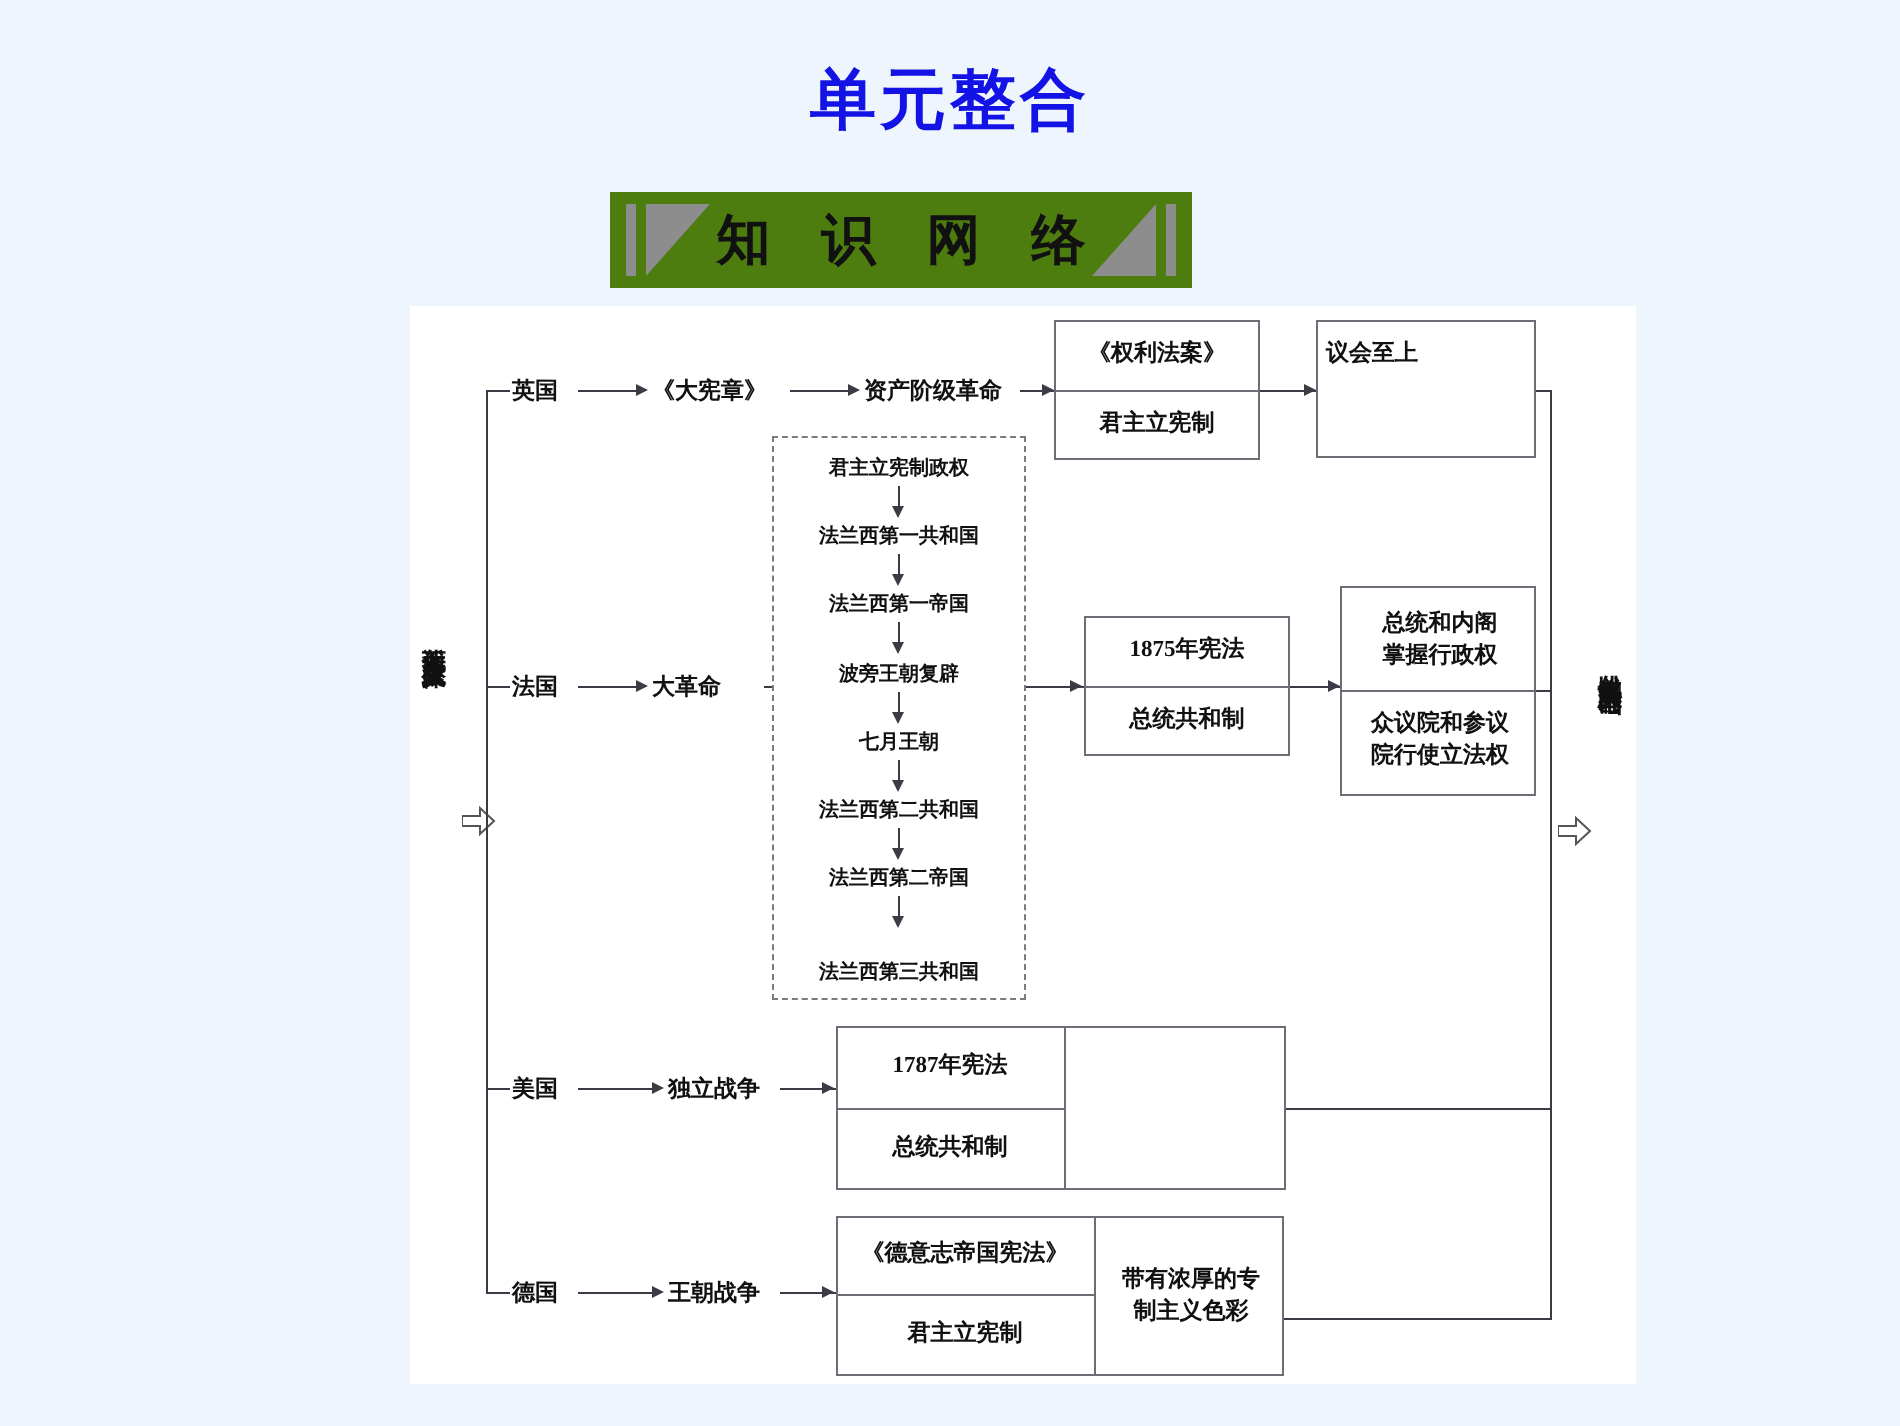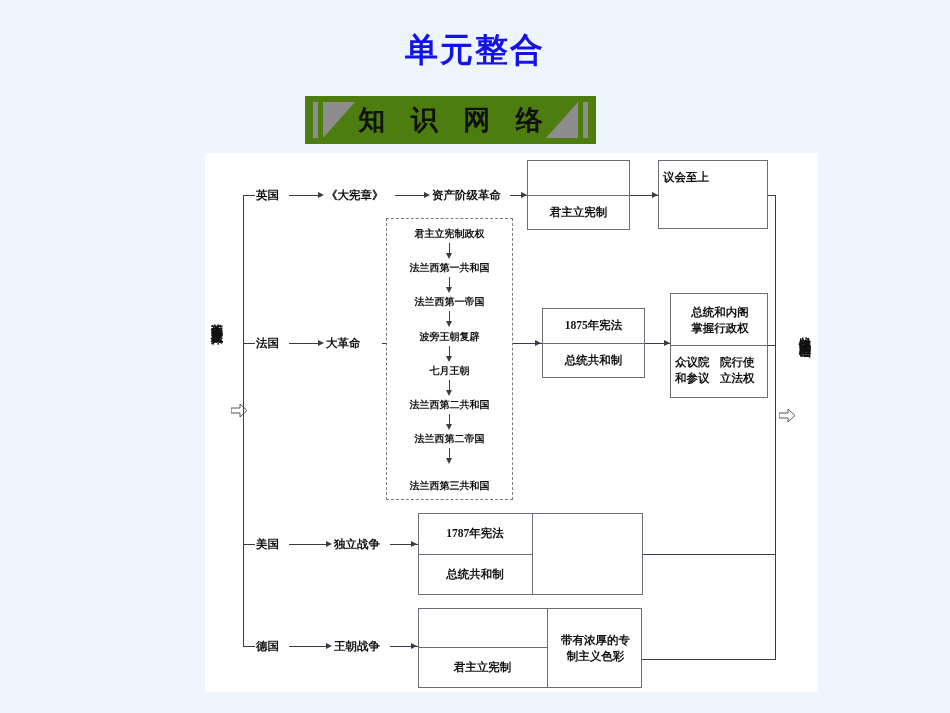--- a/index.html
+++ b/index.html
@@ -129,20 +129,21 @@
     <div class="ah-r" style="left:113px;top:38.5px;"></div>
     <div class="lbl" style="left:121px;top:35px;">《大宪章》</div>
     <div class="hline" style="left:190px;top:42px;width:30px;"></div>
     <div class="ah-r" style="left:219px;top:38.5px;"></div>
     <div class="lbl" style="left:227px;top:35px;">资产阶级革命</div>
     <div class="hline" style="left:305px;top:42px;width:18px;"></div>
     <div class="ah-r" style="left:316px;top:38.5px;"></div>
 
     <div class="box" style="left:322px;top:7px;width:103px;height:70px;"></div>
     <div class="hline" style="left:322px;top:42px;width:103px;background:#6d6d75;"></div>
+    <div class="cell" style="left:322px;top:7px;width:103px;height:35px;">《权利法案》</div>
     <div class="cell" style="left:322px;top:42px;width:103px;height:35px;">君主立宪制</div>
 
     <div class="hline" style="left:425px;top:42px;width:28px;"></div>
     <div class="ah-r" style="left:447px;top:38.5px;"></div>
 
     <div class="box" style="left:453px;top:7px;width:110px;height:69px;"></div>
     <div class="cell" style="left:458px;top:11px;width:100px;height:28px;justify-content:flex-start;">议会至上</div>
 
     <div class="lbl" style="left:51px;top:183px;">法国</div>
     <div class="hline" style="left:84px;top:190px;width:30px;"></div>
@@ -187,21 +188,21 @@
 
     <div class="hline" style="left:440px;top:190px;width:25px;"></div>
     <div class="ah-r" style="left:459px;top:186.5px;"></div>
 
     <div class="box" style="left:465px;top:140px;width:98px;height:105px;"></div>
     <div class="hline" style="left:465px;top:192px;width:98px;background:#6d6d75;"></div>
     <div style="position:absolute;left:470px;top:147px;width:90px;height:42px;display:flex;flex-direction:column;justify-content:center;align-items:center;font-weight:bold;font-size:11.5px;line-height:1.35;color:#111;">
       <span>总统和内阁</span>
       <span>掌握行政权</span>
     </div>
-    <div style="position:absolute;left:470px;top:196px;width:90px;height:44px;display:flex;flex-direction:row;justify-content:center;align-items:center;font-weight:bold;font-size:11.5px;line-height:1.35;color:#111;">
+    <div style="position:absolute;left:470px;top:196px;width:90px;height:44px;display:flex;flex-direction:column;justify-content:center;align-items:center;font-weight:bold;font-size:11.5px;line-height:1.35;color:#111;">
       <span>众议院和参议</span>
       <span>院行使立法权</span>
     </div>
 
     <div class="lbl" style="left:51px;top:384px;">美国</div>
     <div class="hline" style="left:84px;top:391px;width:38px;"></div>
     <div class="ah-r" style="left:121px;top:387.5px;"></div>
     <div class="lbl" style="left:129px;top:384px;">独立战争</div>
     <div class="hline" style="left:185px;top:391px;width:38px;"></div>
     <div class="ah-r" style="left:206px;top:387.5px;"></div>
@@ -215,20 +216,21 @@
     <div class="lbl" style="left:51px;top:486px;">德国</div>
     <div class="hline" style="left:84px;top:493px;width:38px;"></div>
     <div class="ah-r" style="left:121px;top:489.5px;"></div>
     <div class="lbl" style="left:129px;top:486px;">王朝战争</div>
     <div class="hline" style="left:185px;top:493px;width:38px;"></div>
     <div class="ah-r" style="left:206px;top:489.5px;"></div>
 
     <div class="box" style="left:213px;top:455px;width:224px;height:80px;"></div>
     <div class="vline" style="left:342px;top:455px;height:80px;background:#6d6d75;"></div>
     <div class="hline" style="left:213px;top:494px;width:129px;background:#6d6d75;"></div>
+    <div class="cell" style="left:213px;top:455px;width:129px;height:39px;">《德意志帝国宪法》</div>
     <div class="cell" style="left:213px;top:494px;width:129px;height:41px;">君主立宪制</div>
     <div style="position:absolute;left:344px;top:455px;width:93px;height:80px;display:flex;flex-direction:column;justify-content:center;align-items:center;font-weight:bold;font-size:11.5px;line-height:1.4;color:#111;">
       <span>带有浓厚的专</span>
       <span>制主义色彩</span>
     </div>
 
     <div class="vline" style="left:570px;top:42px;height:465px;"></div>
     <div class="hline" style="left:563px;top:42px;width:8px;"></div>
     <div class="hline" style="left:563px;top:192px;width:8px;"></div>
     <div class="hline" style="left:438px;top:401px;width:133px;"></div>

